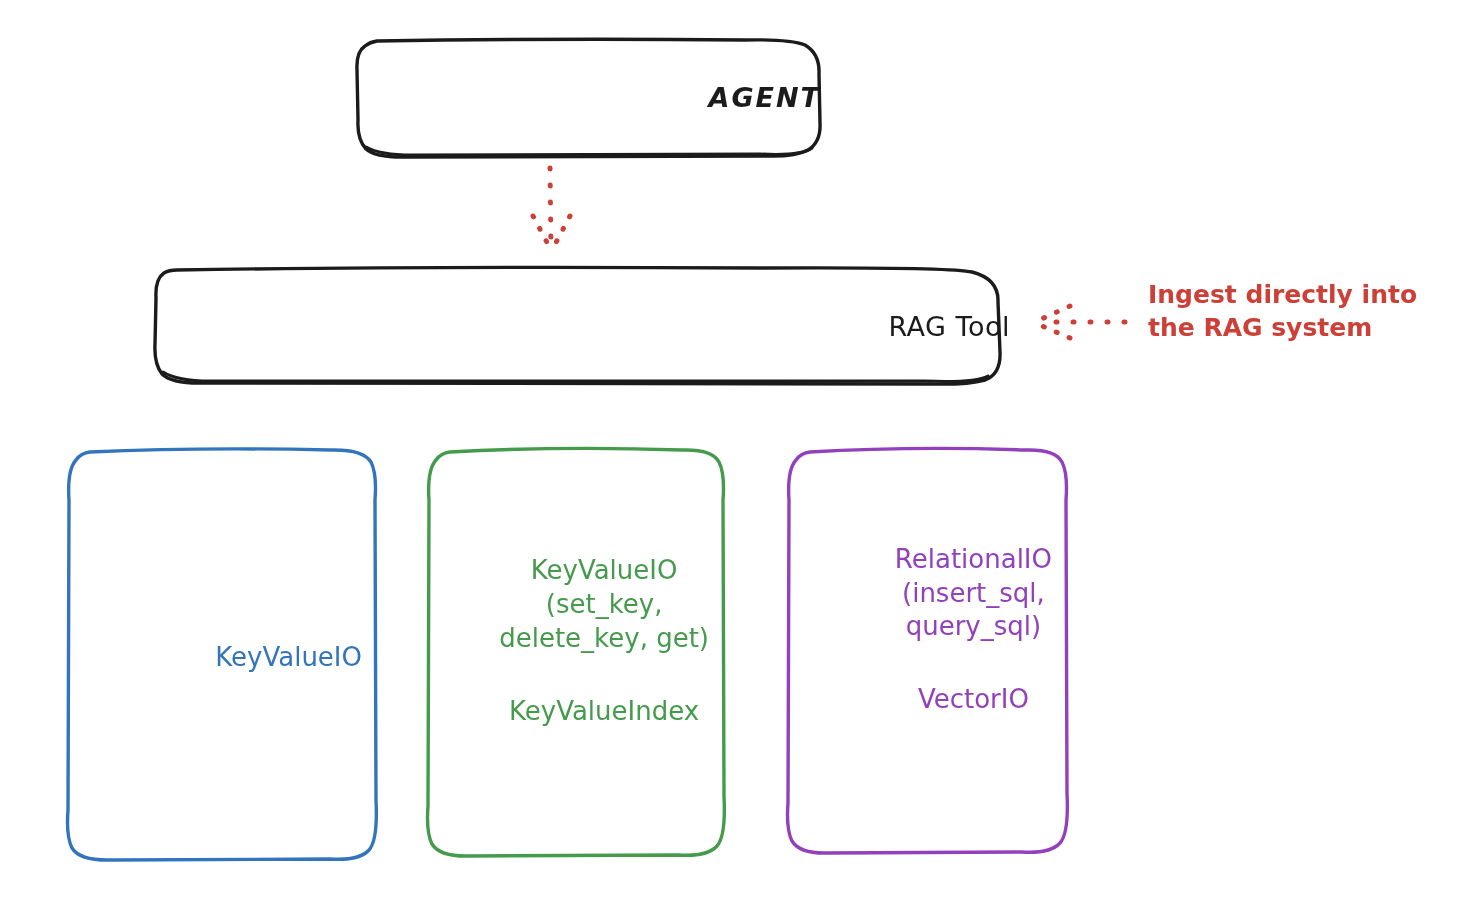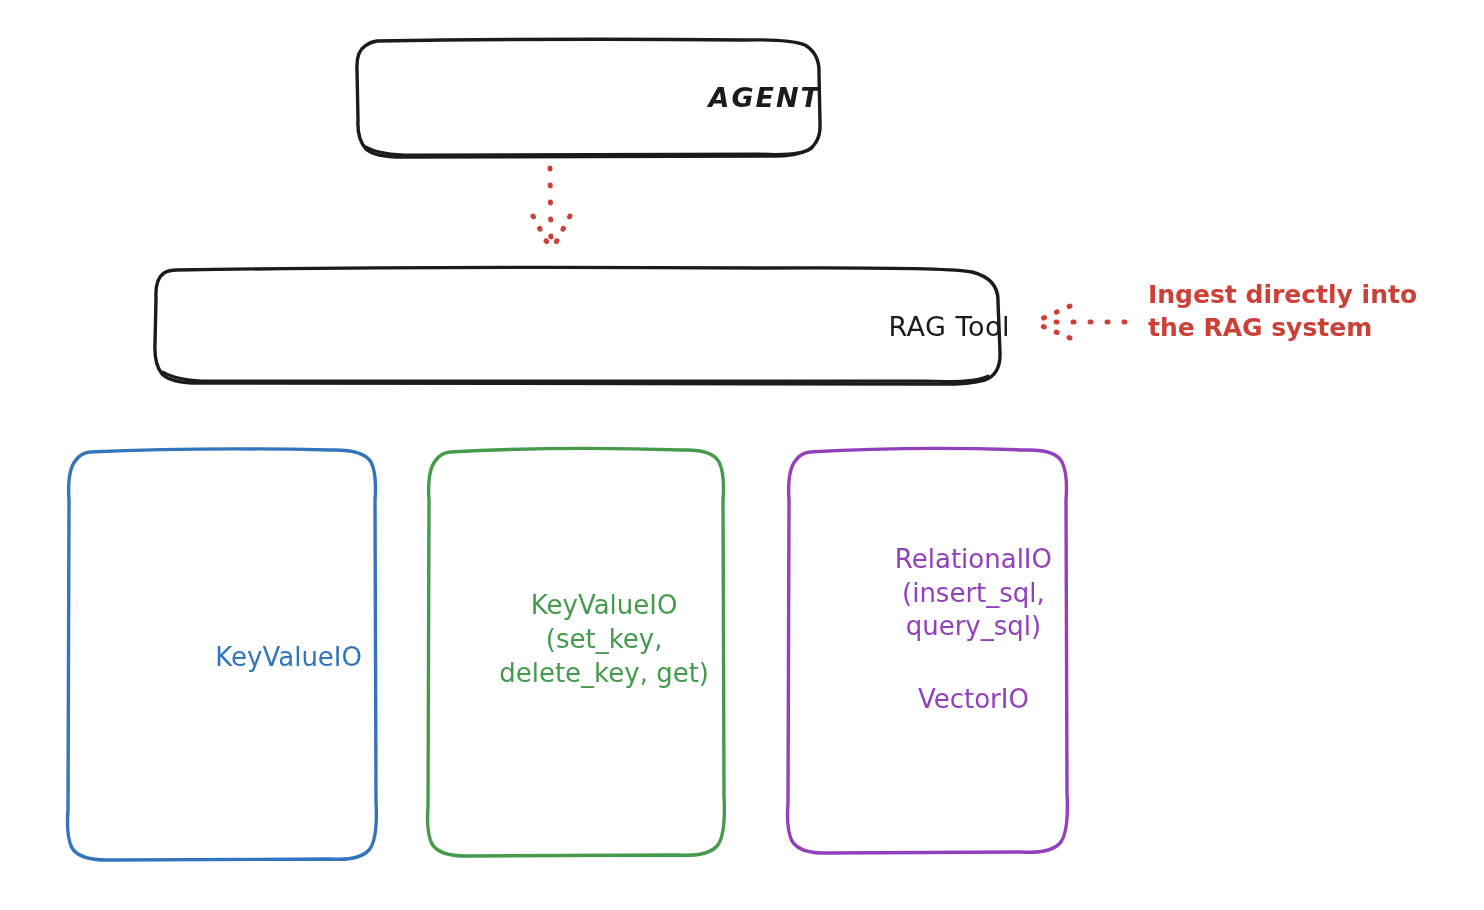--- a/index.html
+++ b/index.html
@@ -220,20 +220,21 @@
   <div class="inner">
     <div class="index-text">KeyValueIO</div>
   </div>
 </div>
 
 <div class="node provider" id="keyvalueio-node">
   <div class="inner">
     <div class="api-text">KeyValueIO
 (set_key,
 delete_key, get)</div>
+    <div class="index-text">KeyValueIndex</div>
   </div>
 </div>
 
 <div class="node provider" id="relationalio-node">
   <div class="inner">
     <div class="api-text">RelationalIO
 (insert_sql,
 query_sql)</div>
     <div class="index-text">VectorIO</div>
   </div>

